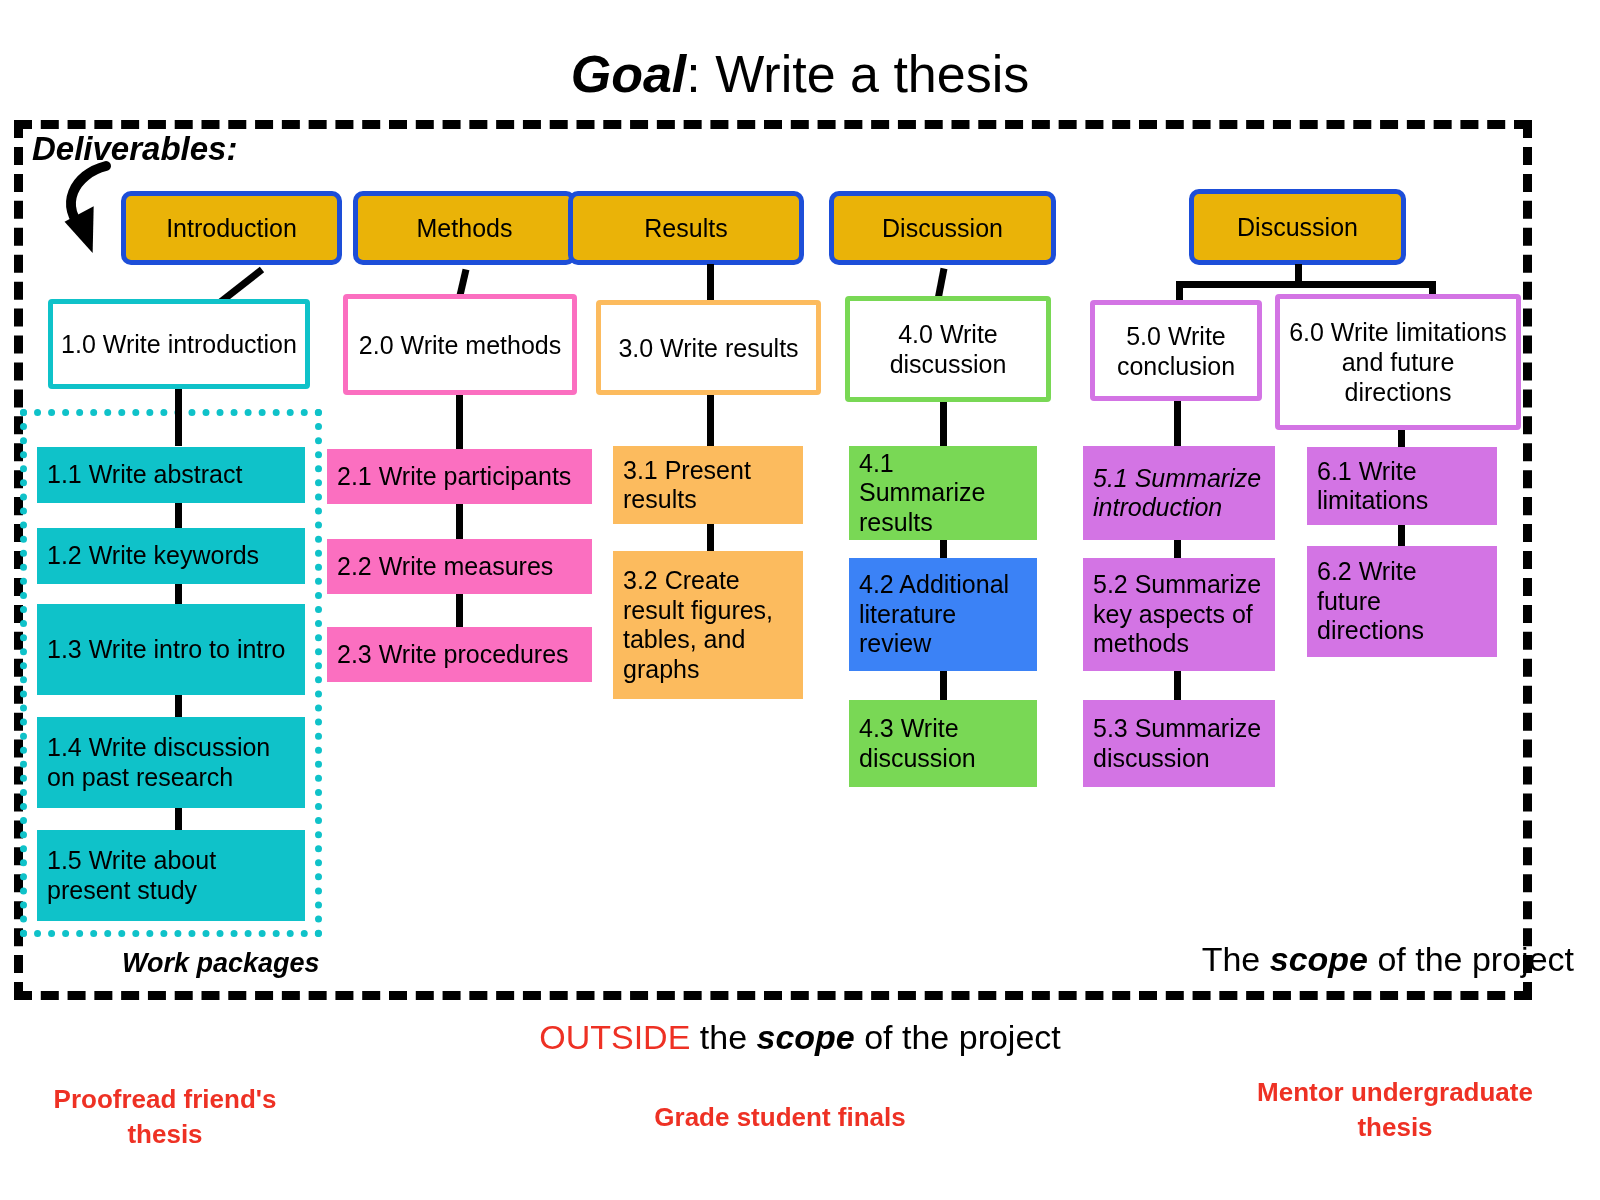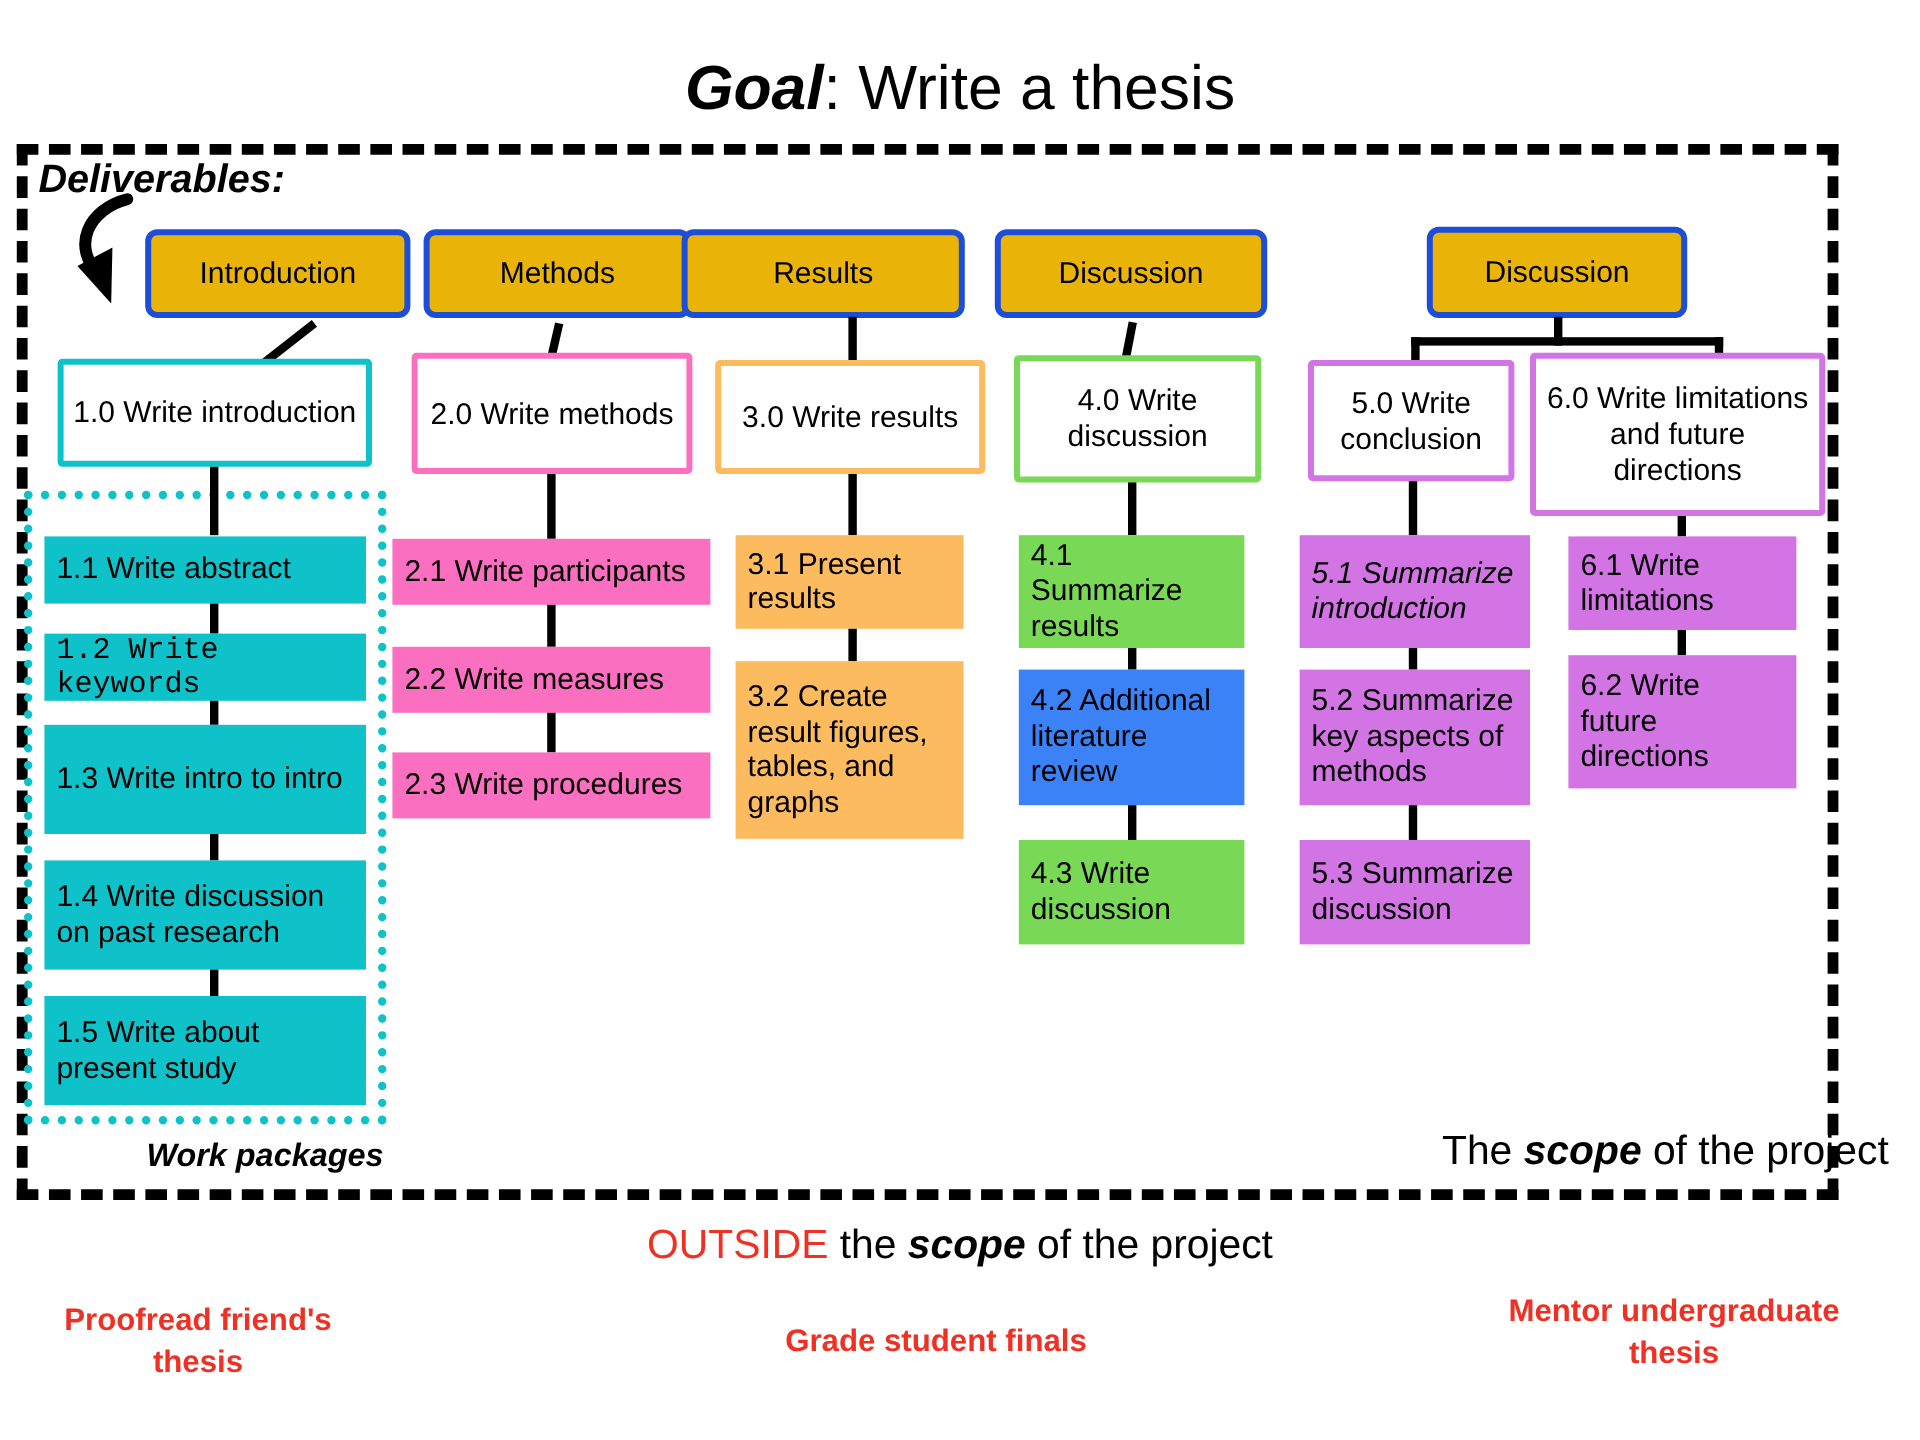--- a/index.html
+++ b/index.html
@@ -148,21 +148,21 @@
     <span>6.0 Write limitations and future directions</span>
   </div>
 
   <div id="work-package-border"></div>
 
   <div class="vline" style="left:175px;top:389px;height:57px;"></div>
   <div class="task" style="left:37px;top:447px;width:268px;height:56px;background:#0FC2C9;">
     <span>1.1 Write abstract</span>
   </div>
   <div class="vline" style="left:175px;top:503px;height:25px;"></div>
-  <div class="task" style="left:37px;top:528px;width:268px;height:56px;background:#0FC2C9;font-family:Liberation Mono, monospace;">
+  <div class="task" style="left:37px;top:528px;width:268px;height:56px;background:#0FC2C9;">
     <span>1.2 Write keywords</span>
   </div>
   <div class="vline" style="left:175px;top:584px;height:20px;"></div>
   <div class="task" style="left:37px;top:604px;width:268px;height:91px;background:#0FC2C9;">
     <span>1.3 Write intro to intro</span>
   </div>
   <div class="vline" style="left:175px;top:695px;height:22px;"></div>
   <div class="task" style="left:37px;top:717px;width:268px;height:91px;background:#0FC2C9;">
     <span>1.4 Write discussion on past research</span>
   </div>

